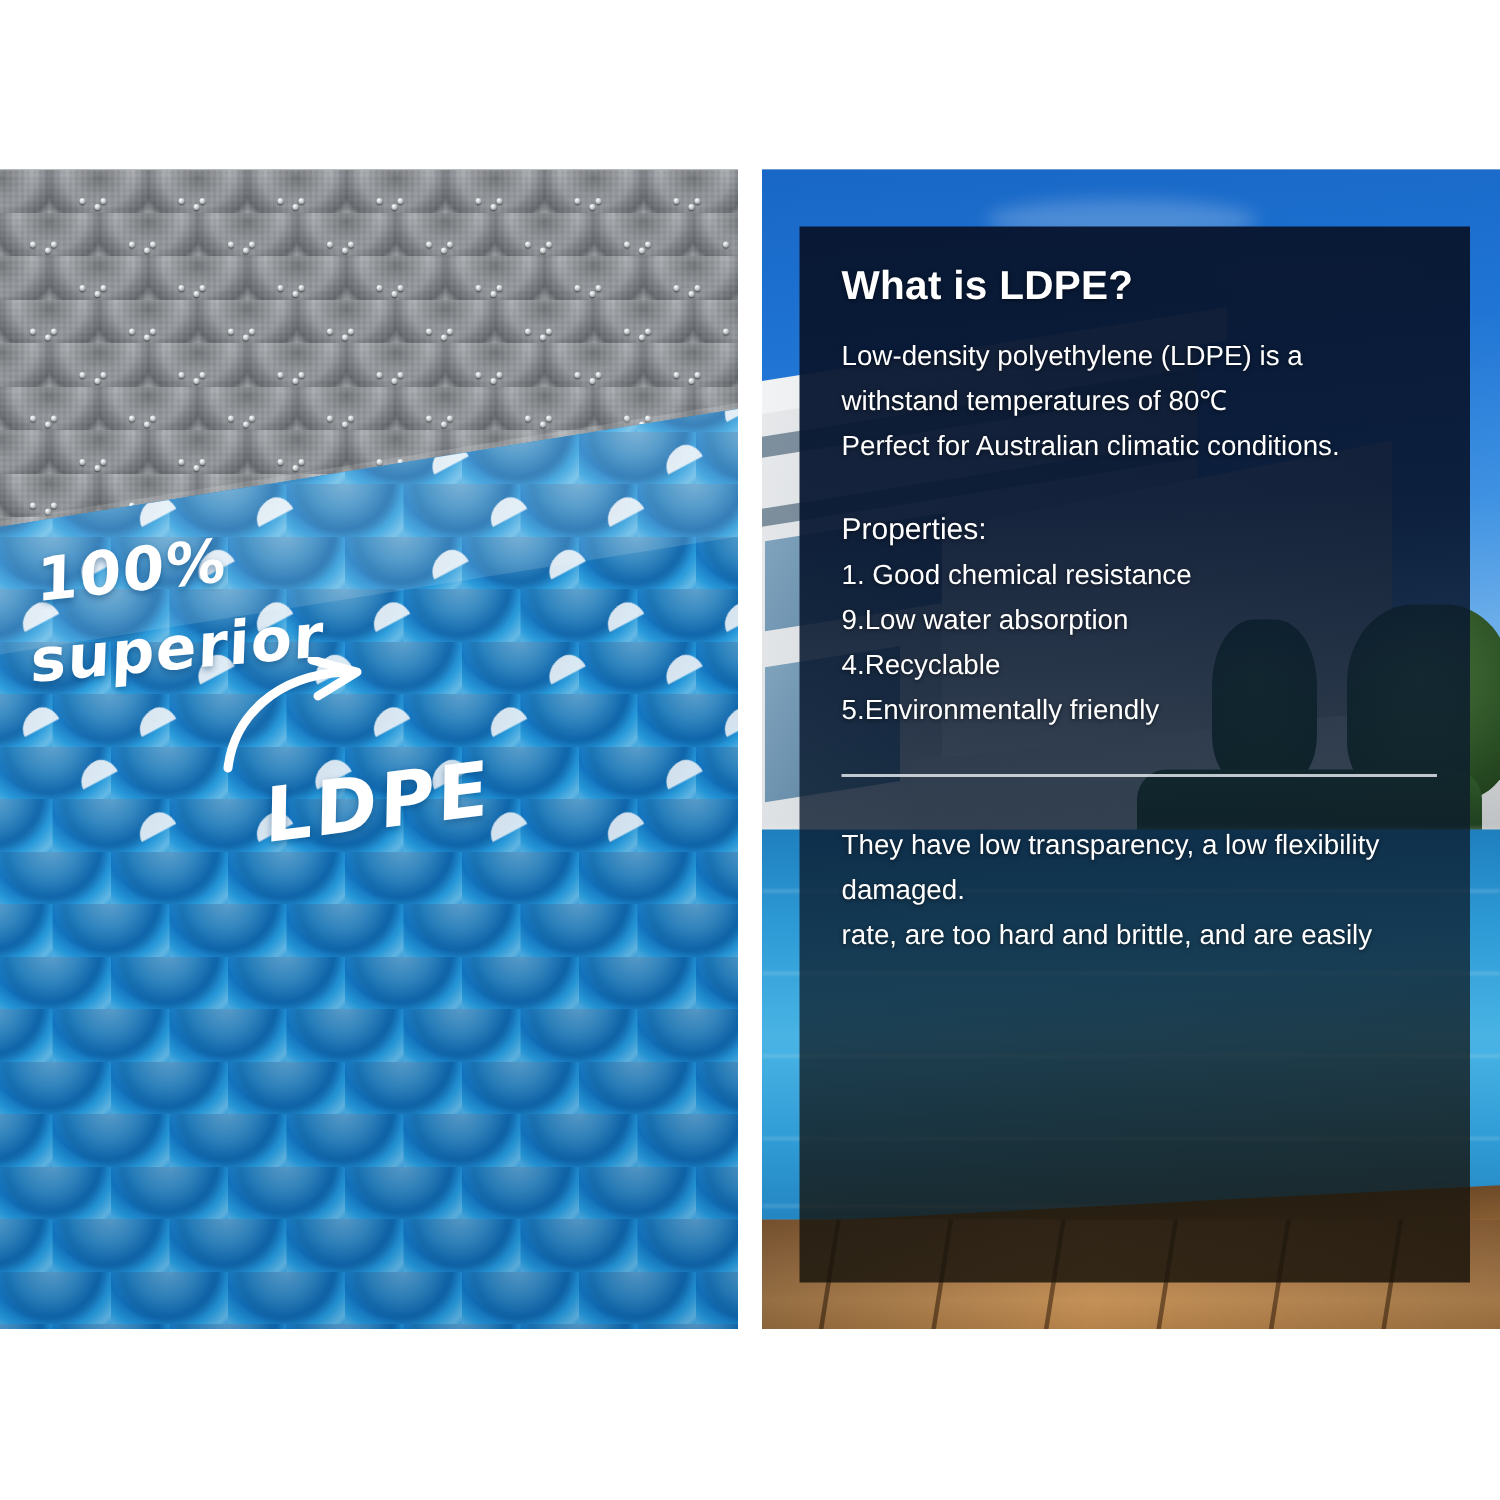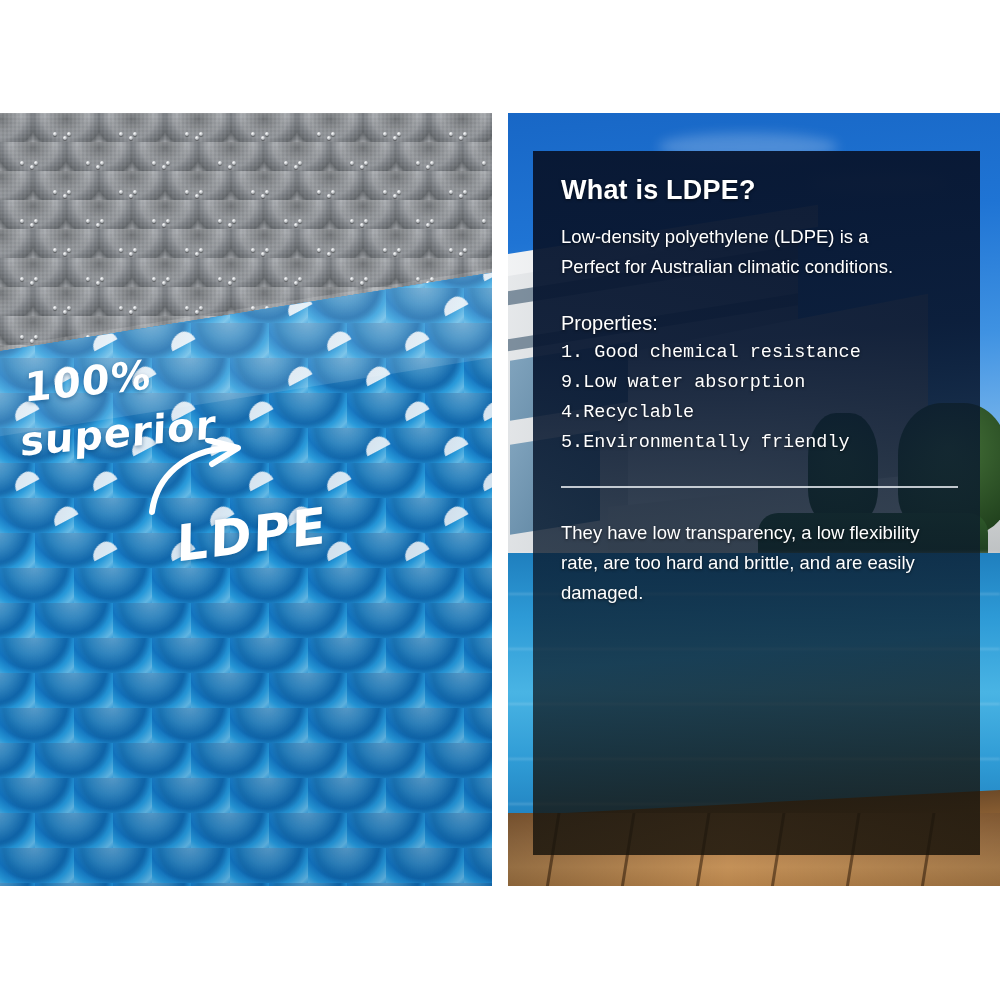--- a/index.html
+++ b/index.html
@@ -190,21 +190,21 @@
     text-shadow:0 1px 3px rgba(0,0,0,.55);
   }
   .card-para{
     font-size:18.5px;line-height:30px;margin:0;font-weight:400;
     text-shadow:0 1px 3px rgba(0,0,0,.6);
   }
   .props-head{
     font-size:20px;line-height:30px;margin:26px 0 0 0;
     text-shadow:0 1px 3px rgba(0,0,0,.6);
   }
-  .props-list{list-style:none;margin:0;padding:0;font-family:Liberation Mono, monospace;}
+  .props-list{list-style:none;margin:0;padding:0;}
   .props-list li{
     font-size:18.5px;line-height:30px;
     text-shadow:0 1px 3px rgba(0,0,0,.6);
   }
   .divider{
     height:2px;background:rgba(230,235,240,.82);
     margin:28px 2px 0 0;width:397px;
   }
   .note-block{margin-top:30px;}
   .note-block p{
@@ -899,33 +899,34 @@
       <div class="plank" style="left:415px;transform:rotate(9deg);"></div>
       <div class="deck-shade"></div>
     </div>
 
     <div class="info-card">
 
       <h1 class="card-title">What is LDPE?</h1>
 
       <div>
         <p class="card-para">Low-density polyethylene (LDPE) is a</p>
+        <p class="card-para">withstand temperatures of 80℃</p>
         <p class="card-para">Perfect for Australian climatic conditions.</p>
       </div>
 
       <p class="props-head">Properties:</p>
       <ul class="props-list">
         <li>1. Good chemical resistance</li>
         <li>9.Low water absorption</li>
         <li>4.Recyclable</li>
         <li>5.Environmentally friendly</li>
       </ul>
 
       <div class="divider"></div>
 
       <div class="note-block">
         <p>They have low transparency, a low flexibility</p>
+        <p>damaged.</p>
         <p>rate, are too hard and brittle, and are easily</p>
-        <p>damaged.</p>
       </div>
     </div>
   </div>
 </div>
 
 </body></html>

